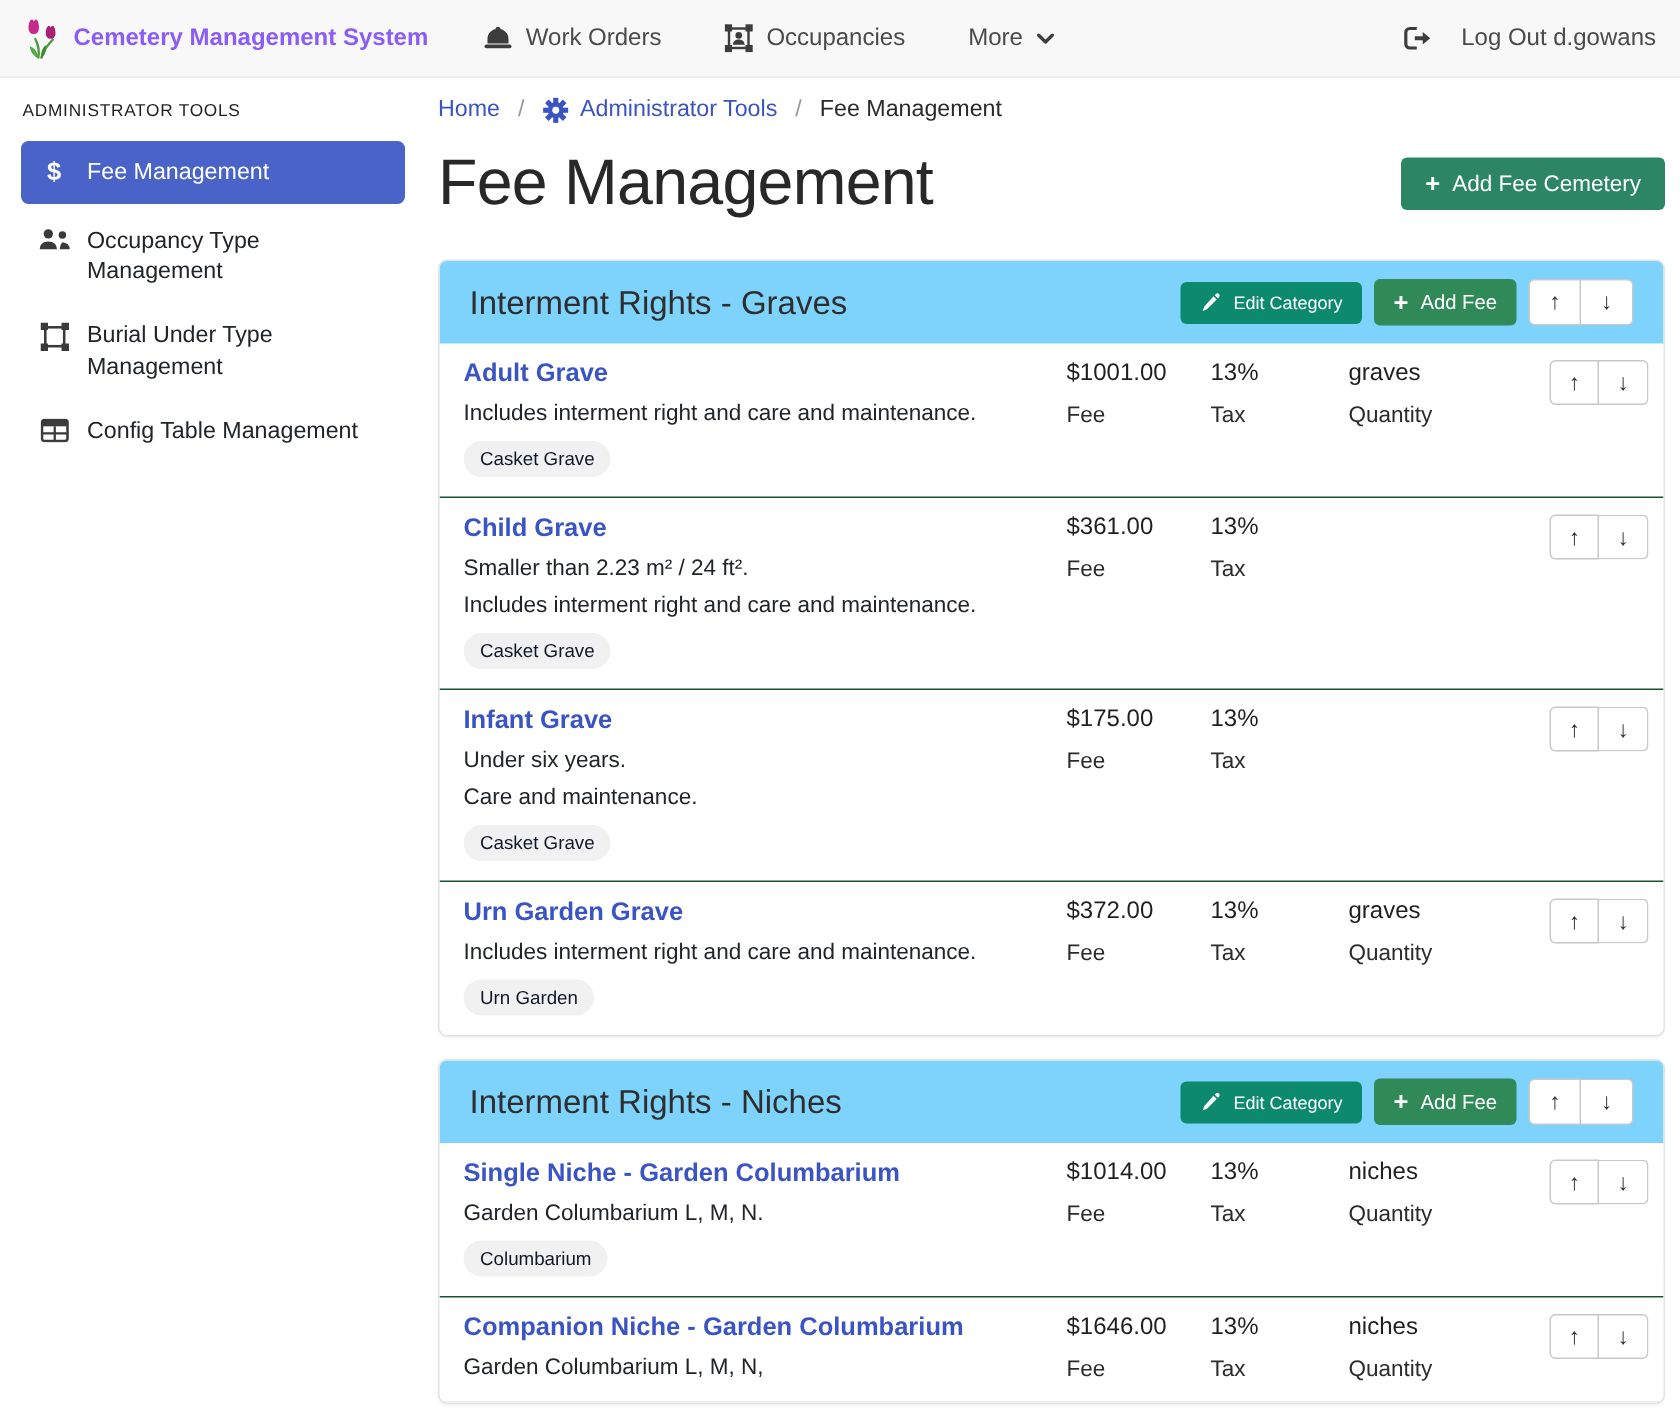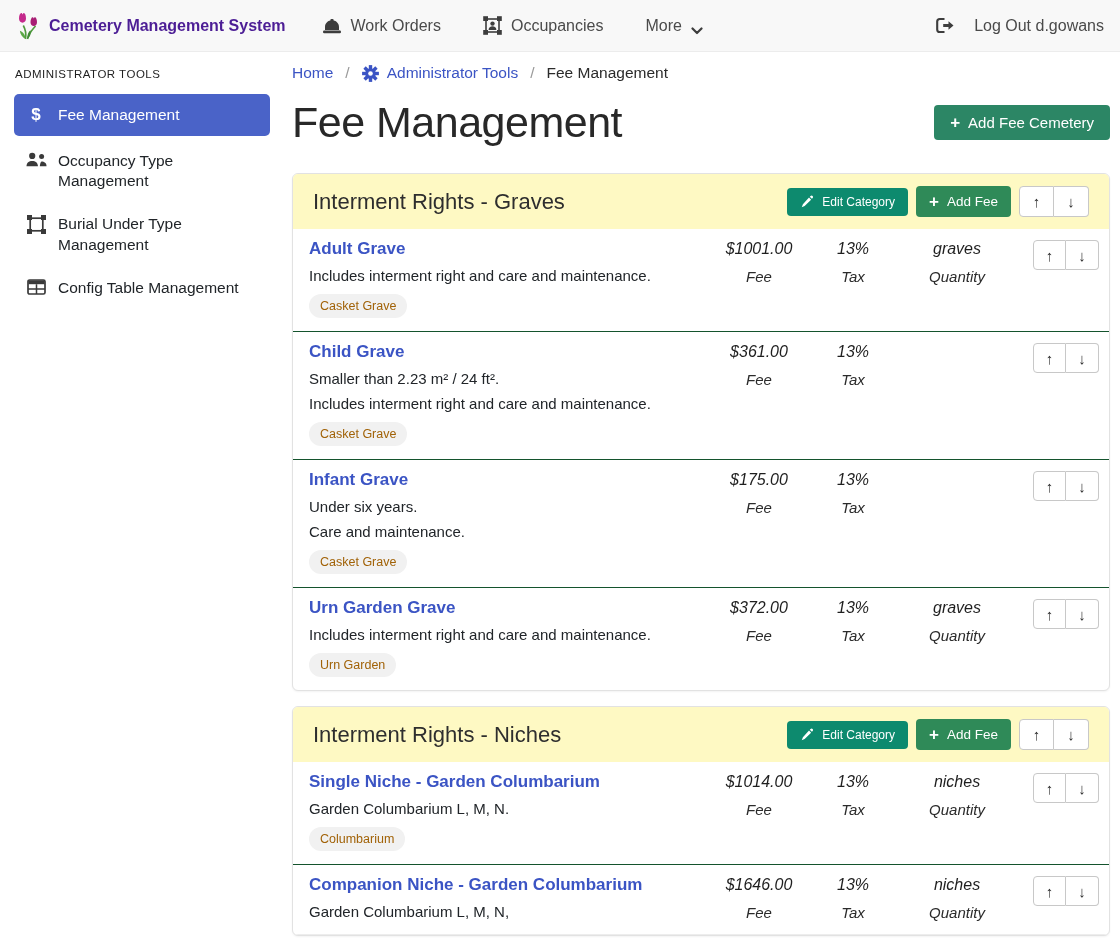--- a/index.html
+++ b/index.html
@@ -8,23 +8,23 @@
     font-family: "Liberation Sans", sans-serif;
     color:#212529; background:#fff; position:relative;
     --primary:#4a63c8; --link:#3b54c4; --teal:#0d8a6e; --green:#2f8a58; --green-dark:#2c8665;
   }
   button { font-family:inherit; }
 
   
   .navbar { height:52px; background:#f8f8f8; border-bottom:1px solid #ececec;
             display:flex; align-items:center; padding:0 16px; }
   .brand { display:flex; align-items:center; gap:9px; margin-right:36px; cursor:pointer; }
-  .brand-name { font-weight:700; font-size:16px; color:#4c1d95; }
+  .brand-name { font-weight:700; font-size:16px; color:#8b5cf6; }
   .nav-items { display:flex; align-items:center; }
-  .nav-item { display:flex; align-items:flex-end; gap:9px; font-size:16px; color:#4a4a4a;
+  .nav-item { display:flex; align-items:center; gap:9px; font-size:16px; color:#4a4a4a;
               margin-right:42px; cursor:pointer; }
   .nav-icon { display:flex; color:#3d3d3d; }
   .nav-right { margin-left:auto; display:flex; align-items:center; gap:20px;
                font-size:16px; color:#4a4a4a; cursor:pointer; }
 
   
   .sidebar { position:absolute; top:52px; left:0; width:284px; padding:16px 14px 0 14px; }
   .sidebar-heading { font-size:11.5px; letter-spacing:.5px; color:#1f1f1f; margin:0 0 14px 1px; font-weight:400; }
   .side-item { display:flex; align-items:flex-start; gap:10px; padding:8px 10px;
                border-radius:5px; font-size:15.5px; color:#212529; margin-bottom:7px;
@@ -44,43 +44,43 @@
   .title-row { display:flex; align-items:center; justify-content:space-between; margin:16px 0 26px; }
   .page-title { font-size:43px; font-weight:300; color:#282828; letter-spacing:-.5px; line-height:1.15; }
 
   .btn { display:inline-flex; align-items:center; gap:8px; border:none; border-radius:4px;
          color:#fff; cursor:pointer; }
   .btn-add-category { background:var(--green-dark); font-size:15px; padding:9px 16px; }
   .plus { font-size:17px; font-weight:600; line-height:1; }
 
   .card { border:1px solid #e2e2e2; border-radius:6px; margin-bottom:15px;
           box-shadow:0 1px 2px rgba(0,0,0,.05); overflow:hidden; background:#fff; }
-  .card-head { background:#fef9c3; display:flex; align-items:center; justify-content:space-between;
+  .card-head { background:#7dd3fc; display:flex; align-items:center; justify-content:space-between;
                padding:12px 20px; }
   .card-title { font-size:22px; font-weight:400; color:#2e2e2e; }
   .head-actions { display:flex; align-items:center; gap:8px; }
   .btn-teal  { background:var(--teal);  font-size:12px; padding:7px 13px; }
   .btn-green { background:var(--green); font-size:13.5px; padding:7px 13px; }
   .btn-ic { display:flex; }
 
   .arrow-group { display:inline-flex; }
   .arrow-btn { width:35px; height:31px; background:#fff; border:1px solid #c8c8c8; color:#2f2f2f;
                font-size:15px; display:flex; align-items:center; justify-content:center; cursor:pointer; }
   .arrow-btn:first-child { border-radius:4px 0 0 4px; }
   .arrow-btn:last-child  { border-radius:0 4px 4px 0; border-left:none; }
 
   .fee-row { display:grid; grid-template-columns:1fr 96px 92px 116px 84px;
              padding:10px 10px 13px 16px; border-bottom:1px solid #14532d; align-items:start; }
   .fee-rows .fee-row:last-child { border-bottom:none; }
   .card.truncated .fee-rows .fee-row:last-child { border-bottom:1px solid #ededed; }
   .fee-name { font-size:17px; font-weight:700; color:var(--link); text-decoration:none; cursor:pointer; }
   .fee-desc { font-size:15px; margin-top:8px; color:#212529; }
   .badge { display:inline-block; background:#f1f1f1; border-radius:12px; padding:5px 11px;
-           font-size:12.5px; color:#a16207; margin-top:10px; }
-  .stat { text-align:center; padding-top:1px;font-style:italic; }
+           font-size:12.5px; color:#0f172a; margin-top:10px; }
+  .stat { padding-top:1px; }
   .stat .val { font-size:16px; color:#1f1f1f; }
   .stat .lbl { font-size:15px; margin-top:10px; color:#2b2b2b; }
   .row-arrows { justify-self:end; margin-top:1px; }
   .row-arrows .arrow-btn { width:33px; height:30px; }
 </style>
 </head>
 <body style="--primary: #4a63c8; --link: #3b54c4; --teal: #0d8a6e; --green: #2f8a58; --green-dark: #2c8665;">
 
 <nav class="navbar">
   <div class="brand">

